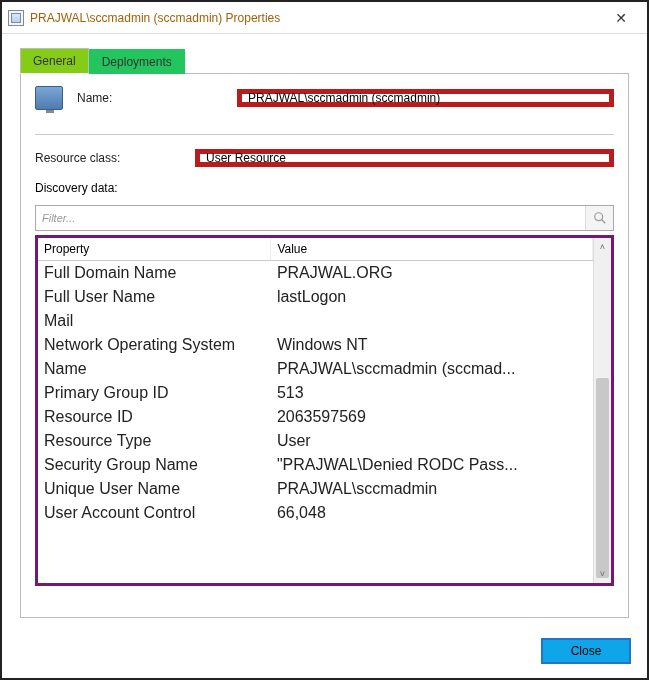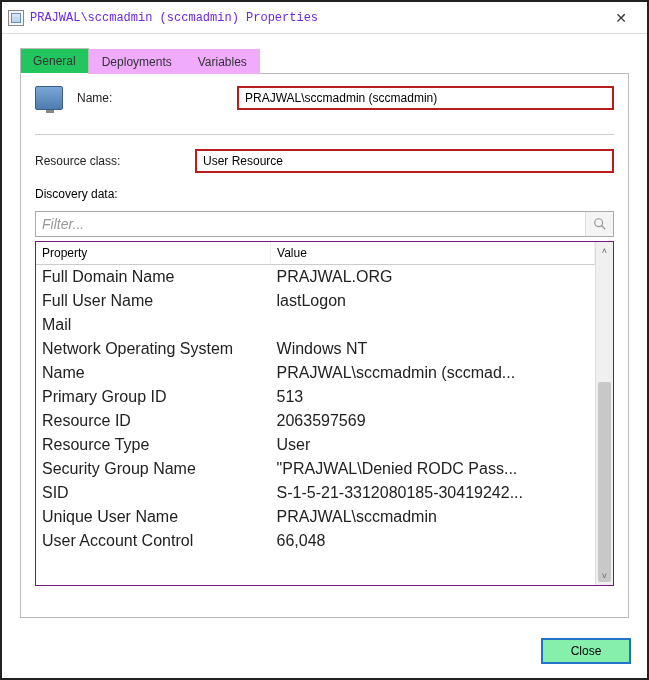--- a/index.html
+++ b/index.html
@@ -37,22 +37,21 @@
     .titlebar .title-icon::after {
       content: "";
       position: absolute;
       left: 2px; top: 2px; right: 2px; bottom: 2px;
       background: linear-gradient(#d8e8f8, #b8d2ec);
       border: 1px solid #6a8fb5;
     }
     .titlebar .title-text {
       flex: 1;
       font-size: 12px;
-      color: #6d28d9;
-      font-family: Liberation Mono, monospace;
+      color: #a16207;
     }
     .titlebar .close-btn {
       width: 40px;
       height: 28px;
       display: flex;
       align-items: center;
       justify-content: center;
       font-size: 14px;
       color: #333;
       cursor: pointer;
@@ -69,26 +68,26 @@
       position: relative;
       margin-bottom: -1px;
     }
     .tab {
       padding: 5px 12px;
       font-size: 12px;
       color: #333;
       border: 1px solid transparent;
       border-bottom: none;
       cursor: pointer;
-      background: #f0abfc;
+      background: #22c55e;
     }
     .tab.active {
       border: 1px solid #bbb;
       border-bottom: 1px solid #fff;
-      background: #22c55e;
+      background: #84cc16;
       position: relative;
       z-index: 2;
     }
     .tab-panel {
       border: 1px solid #bbb;
       flex: 1;
       padding: 12px 14px 31px 14px;
       display: flex;
       flex-direction: column;
       background: #fff;
@@ -110,62 +109,62 @@
     .monitor-icon::after {
       content: "";
       position: absolute;
       bottom: -4px; left: 10px;
       width: 8px; height: 3px;
       background: #888;
     }
     .label-cell { width: 150px; color: #222; }
     .value-box {
       flex: 1;
-      border: 2px solid #b91c1c;
+      border: 5px solid #b91c1c;
       padding: 4px 6px;
       font-size: 12px;
       background: #fff;
-      height: 24px;
+      height: 16px;
       display: flex;
       align-items: center;
     }
     .hr {
       border: none;
       border-top: 1px solid #ccc;
       margin: 10px 0 14px 0;
     }
     .filter-wrap {
       display: flex;
       border: 1px solid #aaa;
       height: 26px;
       margin-top: 6px;
     }
     .filter-input {
       flex: 1;
       border: none;
       outline: none;
       padding: 0 6px;
-      font-size: 14px;
+      font-size: 11px;
       font-style: italic;
       color: #3b82f6;
       background: #fff;
     }
     .filter-input::placeholder { color: #999; font-style: italic; }
     .search-btn {
       width: 28px;
       border-left: 1px solid #ddd;
       display: flex;
       align-items: center;
       justify-content: center;
       background: #f4f4f4;
       color: #888;
     }
     .grid-wrap {
       margin-top: 4px;
-      border: 1px solid #701a75;
+      border: 3px solid #701a75;
       flex: 1;
       display: flex;
       min-height: 0;
     }
     .grid-body {
       flex: 1;
       overflow: hidden;
       background: #fff;
     }
     table { width: 100%; border-collapse: collapse; table-layout: fixed; }
@@ -214,42 +213,41 @@
     }
     .footer {
       display: flex;
       justify-content: flex-end;
       padding: 10px 16px 14px 16px;
     }
     .close-button {
       width: 90px;
       height: 26px;
       border: 2px solid #2374c9;
-      background: #86efac;
+      background: #0ea5e9;
       font-size: 12px;
       cursor: pointer;
     }
   </style>
 </head>
 <body>
 
 <div class="window">
 
   <div class="titlebar">
     <div class="title-icon"></div>
     <div class="title-text">PRAJWAL\sccmadmin (sccmadmin) Properties</div>
     <div class="close-btn">✕</div>
   </div>
 
   <div class="content">
 
     <div class="tabs">
       <div class="tab active">General</div>
       <div class="tab">Deployments</div>
-      <div class="tab">Variables</div>
     </div>
 
     <div class="tab-panel">
 
       <div class="row">
         <div class="monitor-icon"></div>
         <div class="label-cell">Name:</div>
         <div class="value-box">
           <span>PRAJWAL\sccmadmin (sccmadmin)</span>
         </div>
@@ -320,24 +318,20 @@
                 </tr>
                 <tr>
                   <td>Resource Type</td>
                   <td>User</td>
                 </tr>
                 <tr>
                   <td>Security Group Name</td>
                   <td>"PRAJWAL\Denied RODC Pass...</td>
                 </tr>
                 <tr>
-                  <td>SID</td>
-                  <td>S-1-5-21-3312080185-30419242...</td>
-                </tr>
-                <tr>
                   <td>Unique User Name</td>
                   <td>PRAJWAL\sccmadmin</td>
                 </tr>
                 <tr>
                   <td>User Account Control</td>
                   <td>66,048</td>
                 </tr>
               </tbody>
           </table>
         </div>

